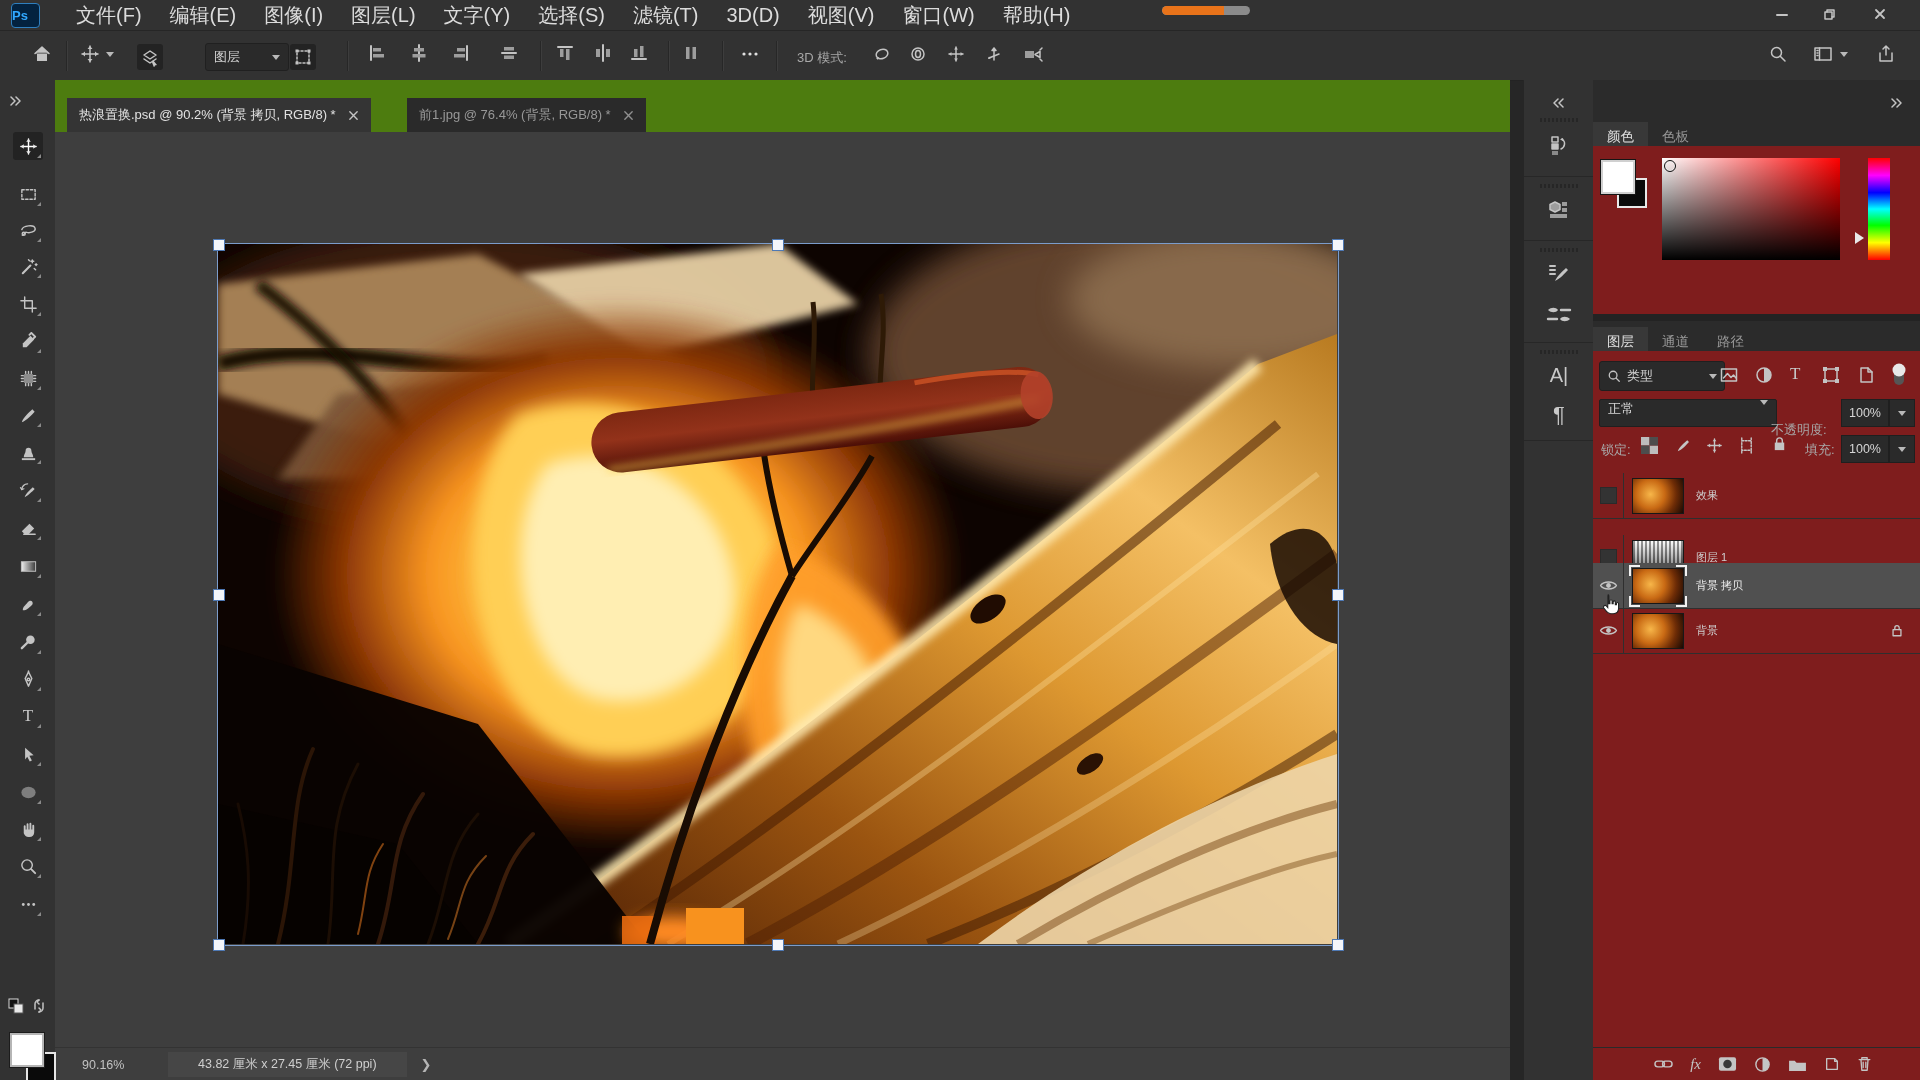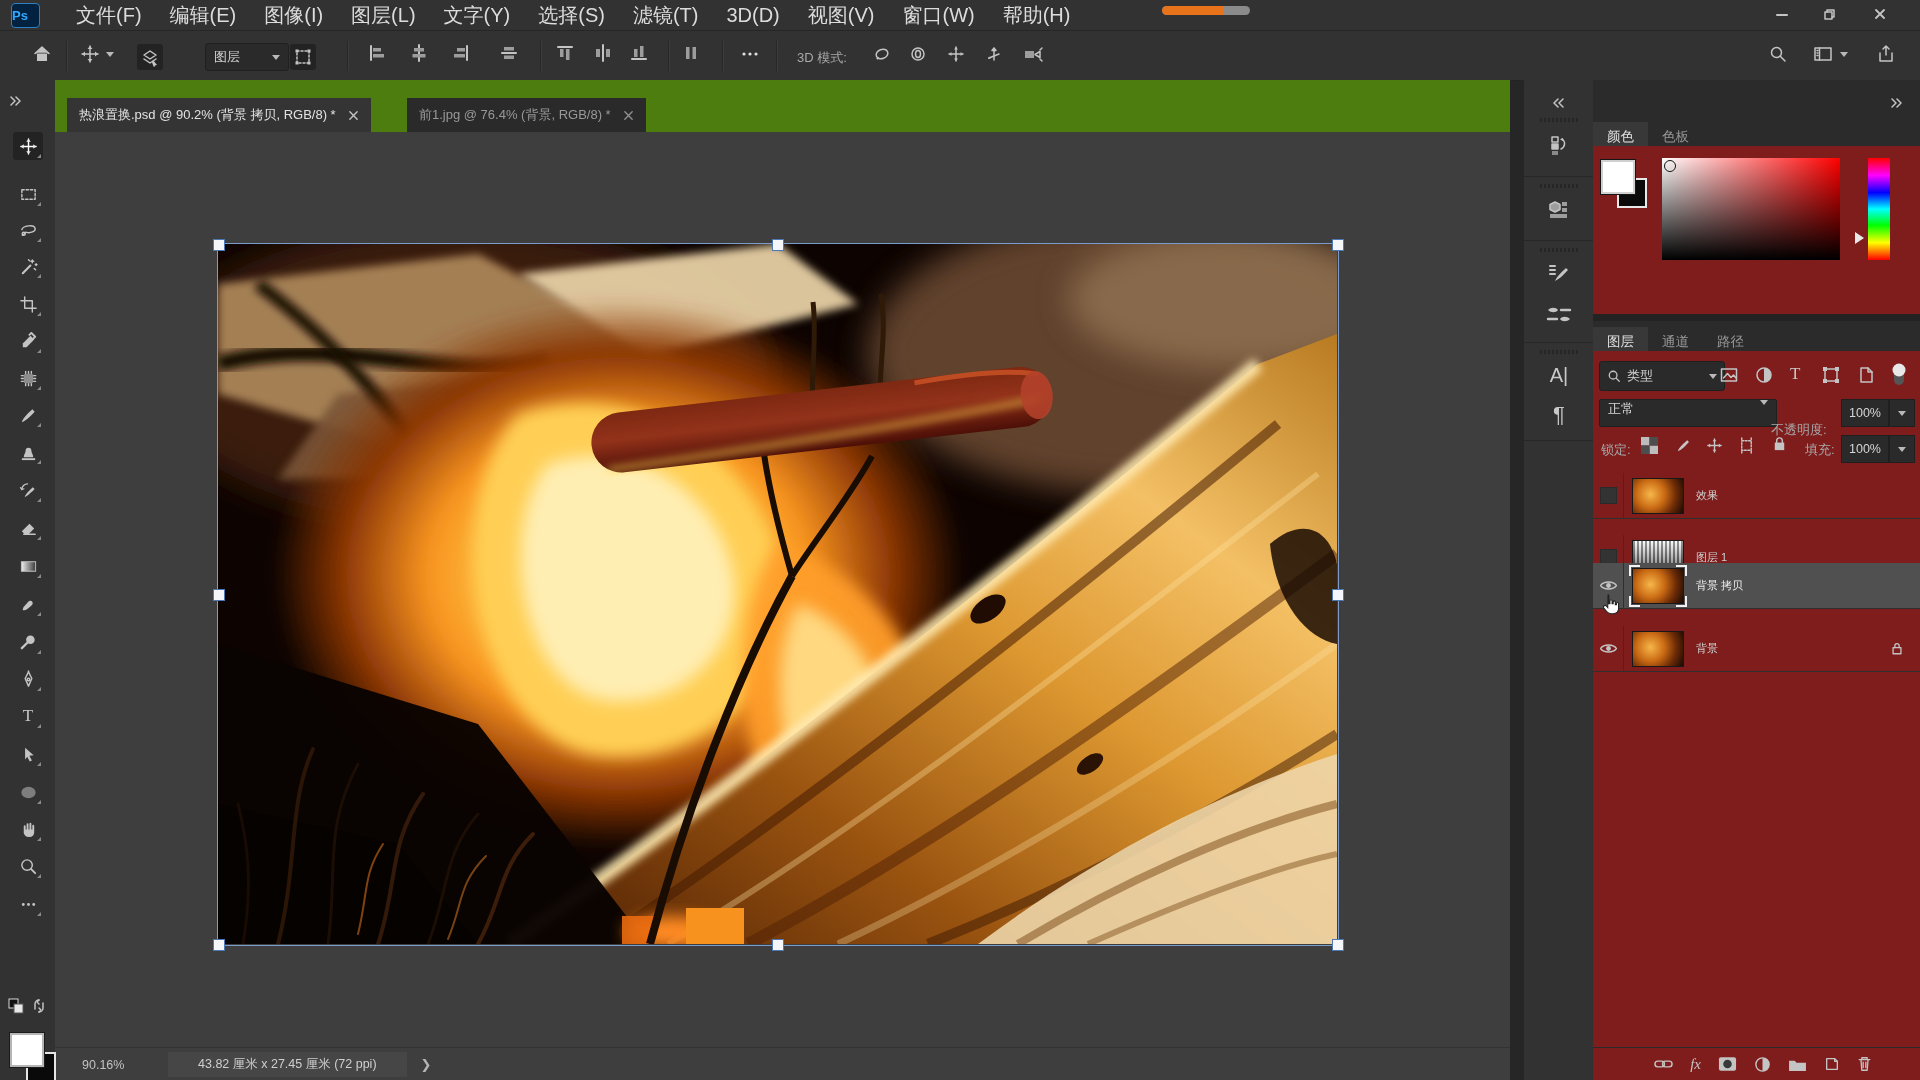--- a/index.html
+++ b/index.html
@@ -788,21 +788,21 @@
           </svg>
       </div>
       <div class="thumb fire">
         <div class="corner" style="left:-4px;top:-4px;border-left-width:2px;border-top-width:2px"></div>
         <div class="corner" style="right:-4px;top:-4px;border-right-width:2px;border-top-width:2px"></div>
         <div class="corner" style="left:-4px;bottom:-4px;border-left-width:2px;border-bottom-width:2px"></div>
         <div class="corner" style="right:-4px;bottom:-4px;border-right-width:2px;border-bottom-width:2px"></div>
       </div>
       <span class="lname">背景 拷贝</span>
     </div>
-    <div class="lrow" style="top:275px">
+    <div class="lrow" style="top:257px">
       <div class="visbox">
         <svg class="i" width="19" height="13" viewBox="0 0 20 14">
             <path d="M1.5 7C5 2 15 2 18.5 7 15 12 5 12 1.5 7z"></path>
             <circle cx="10" cy="7" r="2.6" fill="#c4c4c4" stroke="none"></circle>
           </svg>
       </div>
       <div class="thumb fire"></div>
       <span class="lname">背景</span>
       <svg class="i" width="14" height="15" viewBox="0 0 16 16" style="margin-left:auto;margin-right:16px">
           <rect x="3.5" y="7" width="9" height="7"></rect>

